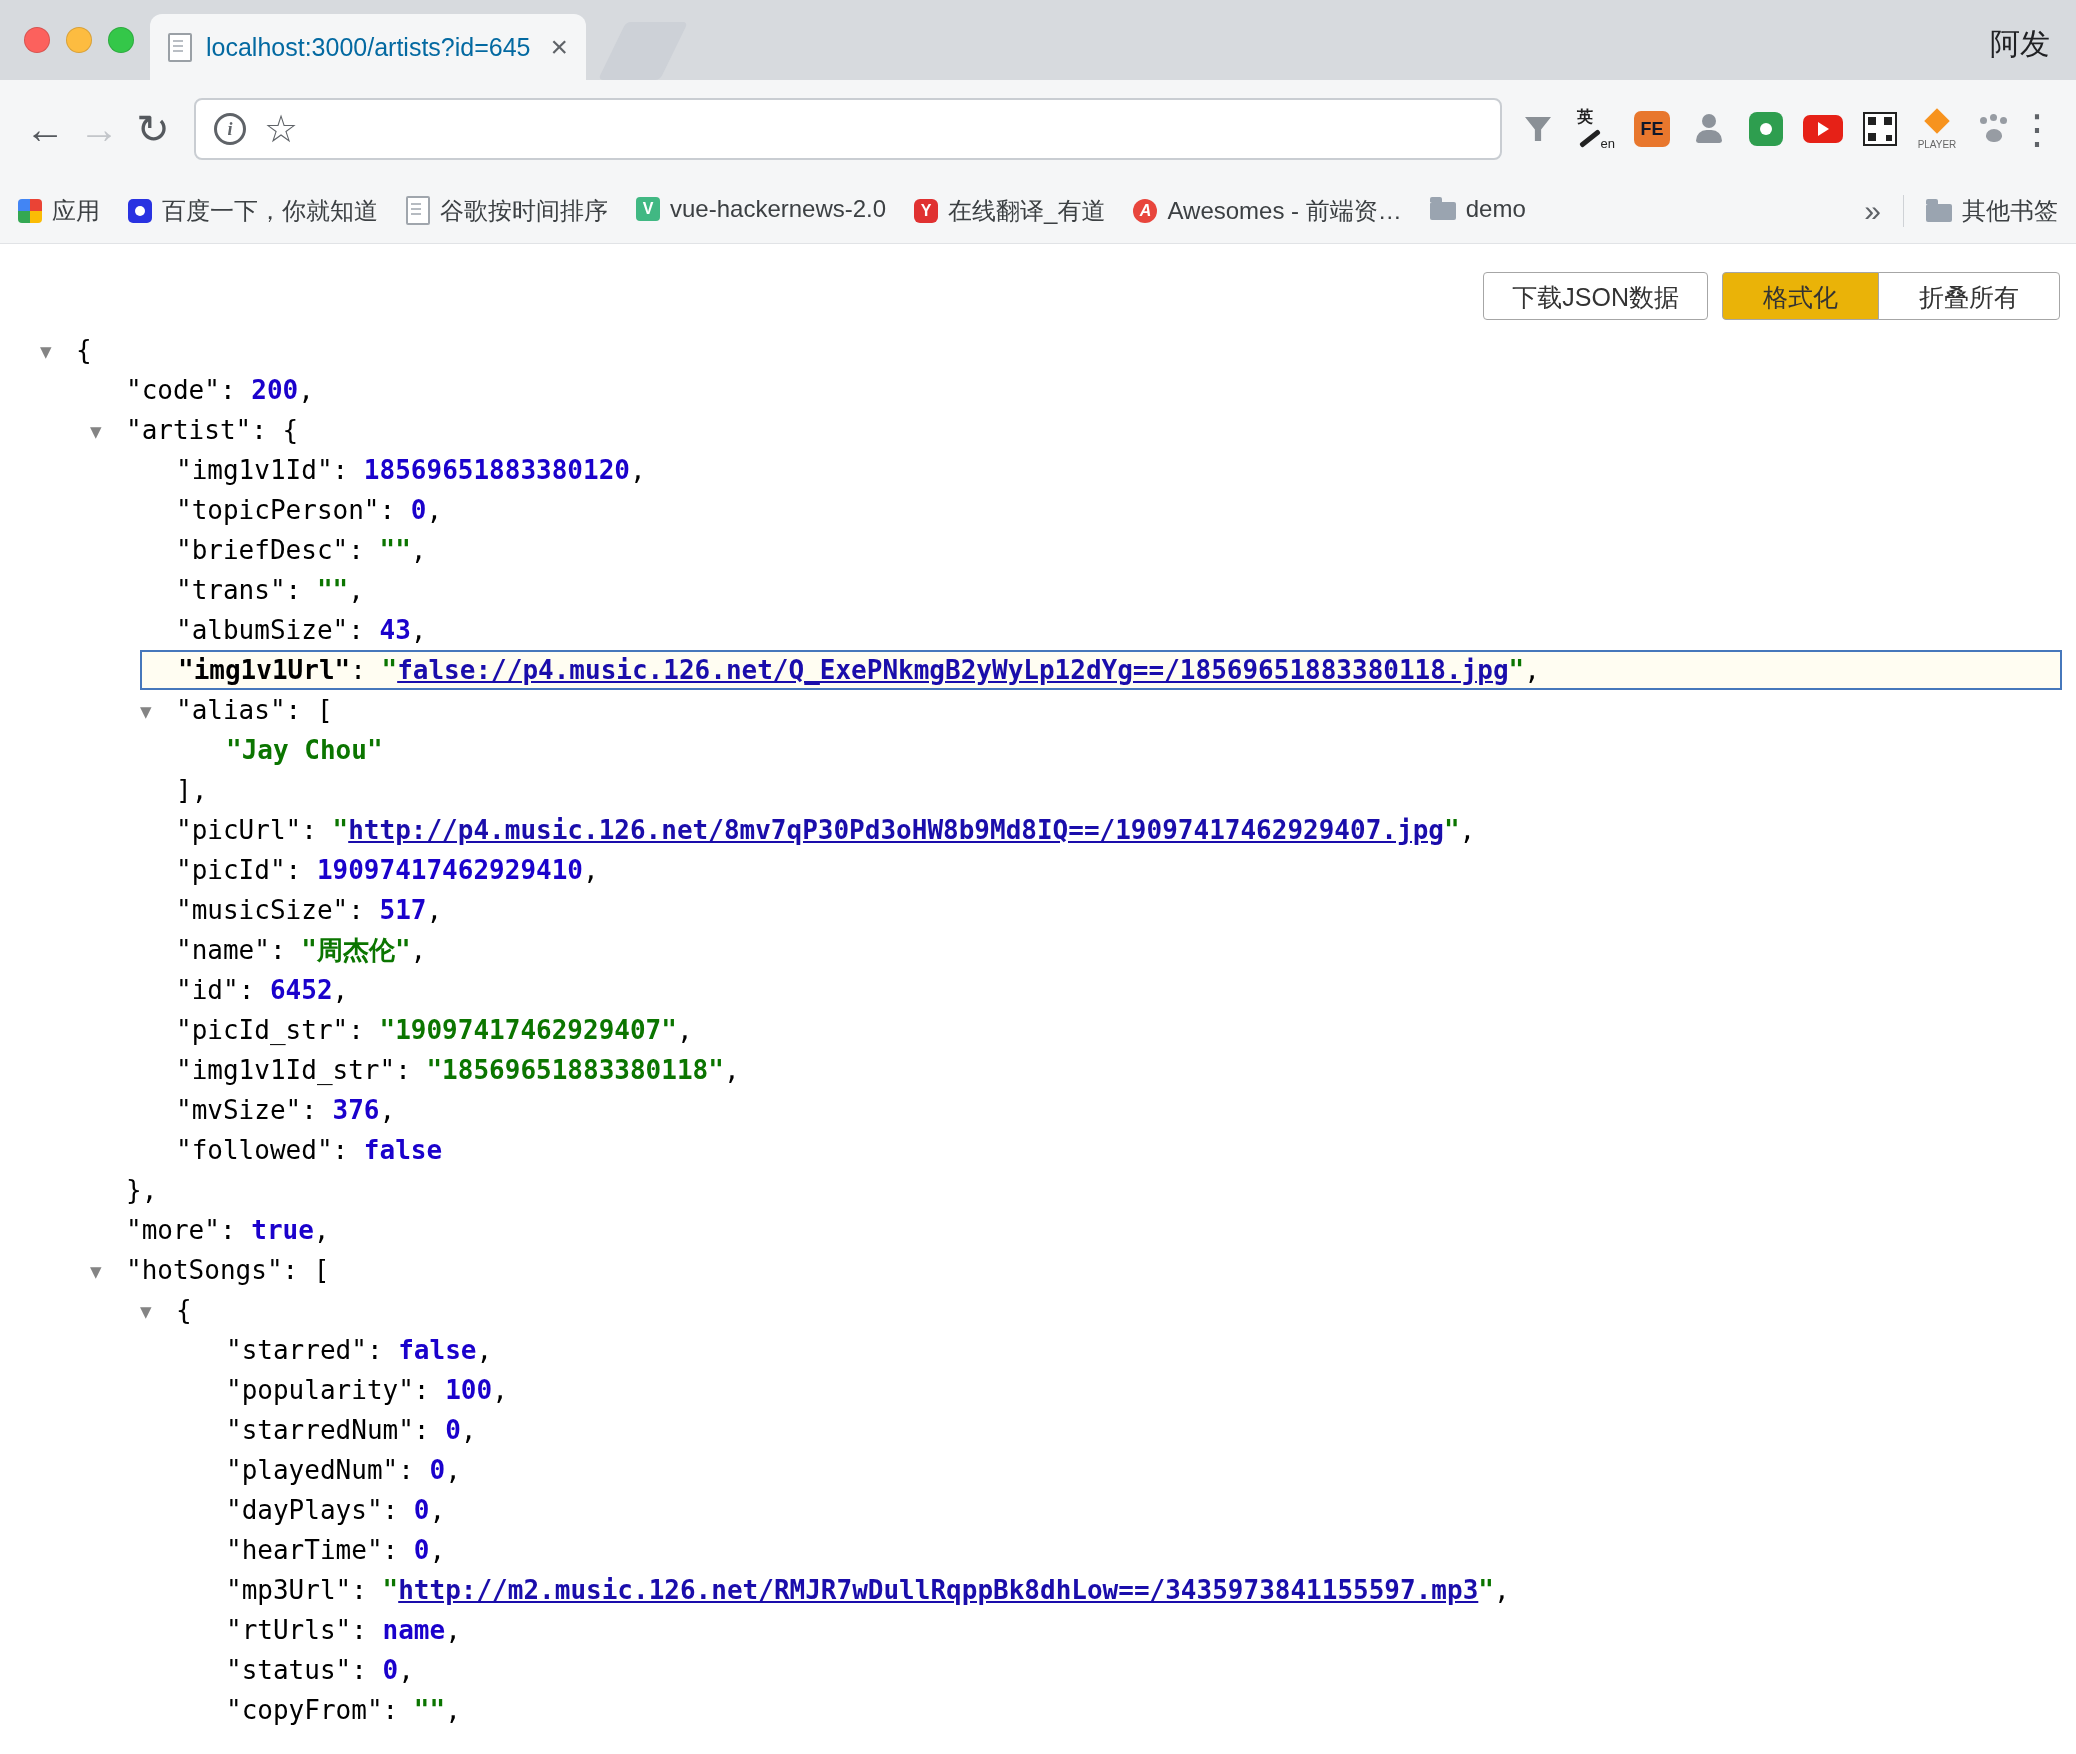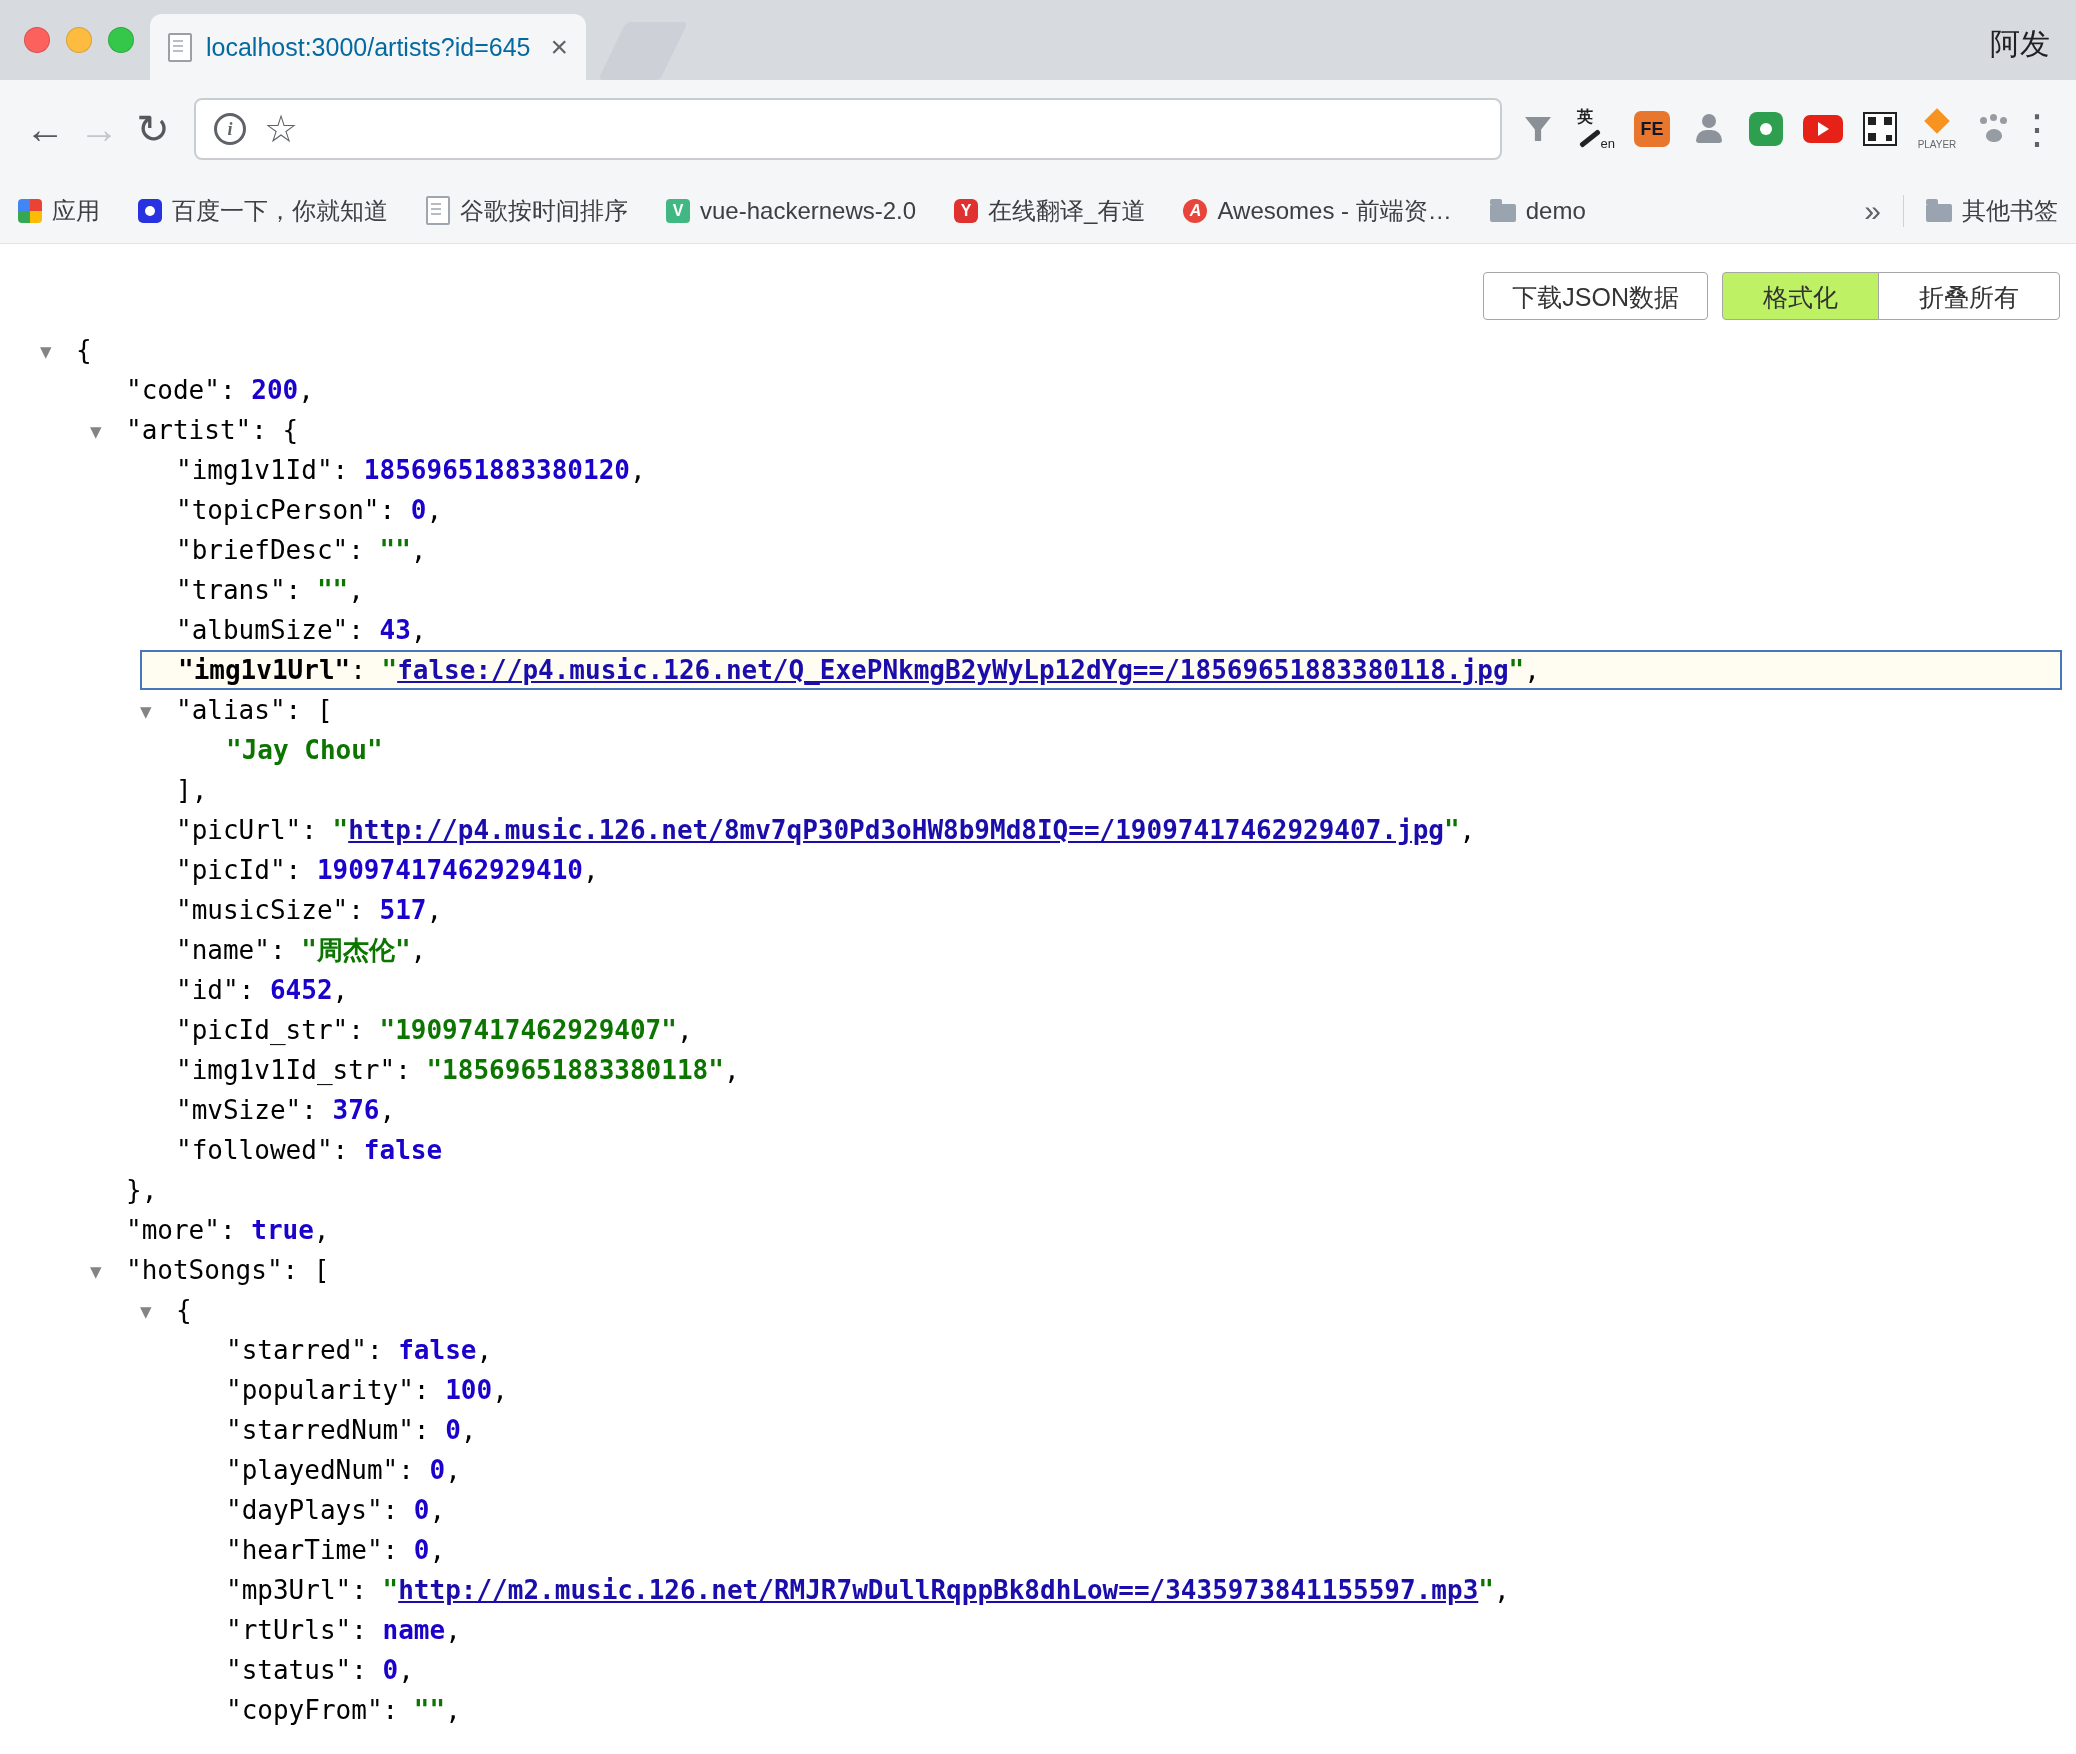--- a/index.html
+++ b/index.html
@@ -63,21 +63,21 @@
     transform:translateX(-50%) rotate(45deg)}
   .x-player .lbl{position:absolute;bottom:0;left:0;right:0;text-align:center;font-size:10px;color:#666}
   .x-paw{position:relative;width:36px;height:36px}
   .x-paw::before{content:"";position:absolute;left:4px;top:6px;width:7px;height:7px;border-radius:50%;
     background:#979ca3;box-shadow:10px -3px 0 #979ca3,20px 0 0 #979ca3}
   .x-paw::after{content:"";position:absolute;left:10px;bottom:5px;width:16px;height:13px;
     border-radius:50% 50% 45% 45%;background:#979ca3}
   
   .bmbar{position:absolute;top:178px;left:0;right:0;height:66px;background:#f5f6f7;
     border-bottom:1px solid #e1e3e6;display:flex;align-items:center;padding:0 18px;box-sizing:border-box}
-  #bm-items{display:flex;align-items:center;gap:38px}
+  #bm-items{display:flex;align-items:flex-start;gap:28px}
   .bm{display:flex;align-items:center;gap:10px;white-space:nowrap}
   .bm-label{font-size:24px;color:#3c4043}
   .bi{display:inline-flex;align-items:center;justify-content:center;color:#fff;font-weight:bold;
     font-size:16px;flex:none}
   .bi-apps{width:24px;height:24px;border-radius:4px;background:
     linear-gradient(#4285f4 0 50%,#34a853 50% 100%) 0 0/50% 100% no-repeat,
     linear-gradient(#ea4335 0 50%,#fbbc05 50% 100%) 100% 0/50% 100% no-repeat}
   .bi-baidu{width:24px;height:24px;border-radius:5px;background:#2932e1;position:relative}
   .bi-baidu::after{content:"";position:absolute;left:7px;top:7px;width:10px;height:10px;border-radius:50%;background:#fff}
   .bi-page{width:20px;height:25px;background:#fff;border:2px solid #a0a6ad;border-radius:2px;position:relative}
@@ -92,21 +92,21 @@
   .bm-right{margin-left:auto;display:flex;align-items:center;gap:22px}
   .bm-ovf{font-size:30px;color:#5f6368}
   .bm-div{width:1px;height:32px;background:#cfd2d6}
   
   .content{position:absolute;top:245px;left:0;right:0;bottom:0;background:#fff}
   .pg-buttons{position:absolute;top:27px;right:16px;display:flex;gap:14px}
   .btn{height:48px;line-height:48px;padding:0 28px;border:1px solid #a6a6a6;background:#fff;
     color:#333;font-size:25px;border-radius:4px;box-sizing:border-box;font-family:inherit}
   .seg{display:flex}
   .seg .btn{padding:0 40px}
-  .seg .btn.sel{background:#bef264;border-radius:4px 0 0 4px}
+  .seg .btn.sel{background:#eab308;border-radius:4px 0 0 4px}
   .seg .btn.unsel{border-radius:0 4px 4px 0;margin-left:-1px}
   
   #json-tree{position:absolute;top:85px;left:0;right:0;
     font-family:"DejaVu Sans Mono","Liberation Mono",monospace;font-size:26px;color:#000}
   .jl{height:40px;line-height:40px;white-space:pre}
   .ind0{padding-left:40px}.ind1{padding-left:90px}.ind2{padding-left:140px}.ind3{padding-left:190px}
   .jl.hl{padding-left:0;margin-left:140px;margin-right:14px;background:#fffdf2;
     border:2px solid #4677bb;height:36px;line-height:36px;box-sizing:content-box}
   .tgl{display:inline-block;width:36px;color:#848484;font-size:15px;vertical-align:middle;
     font-family:"DejaVu Sans",sans-serif}

